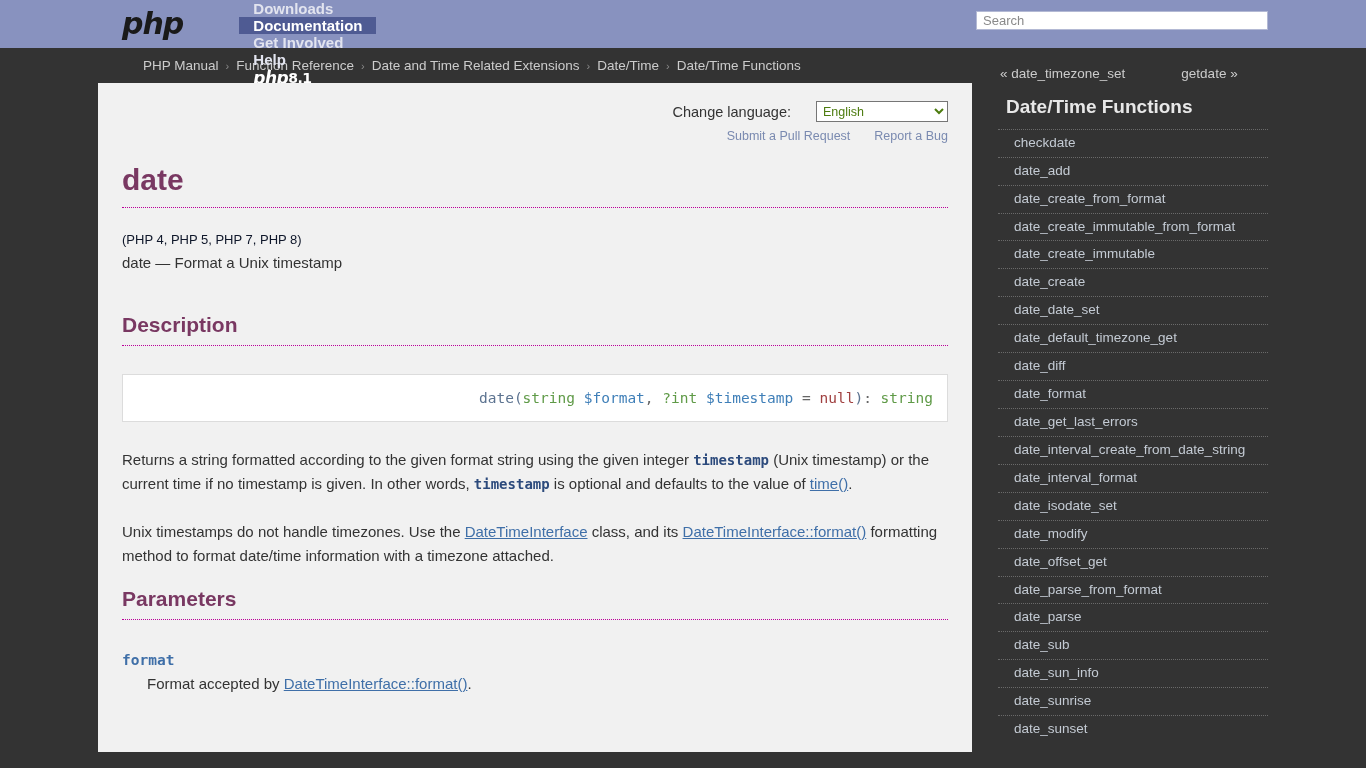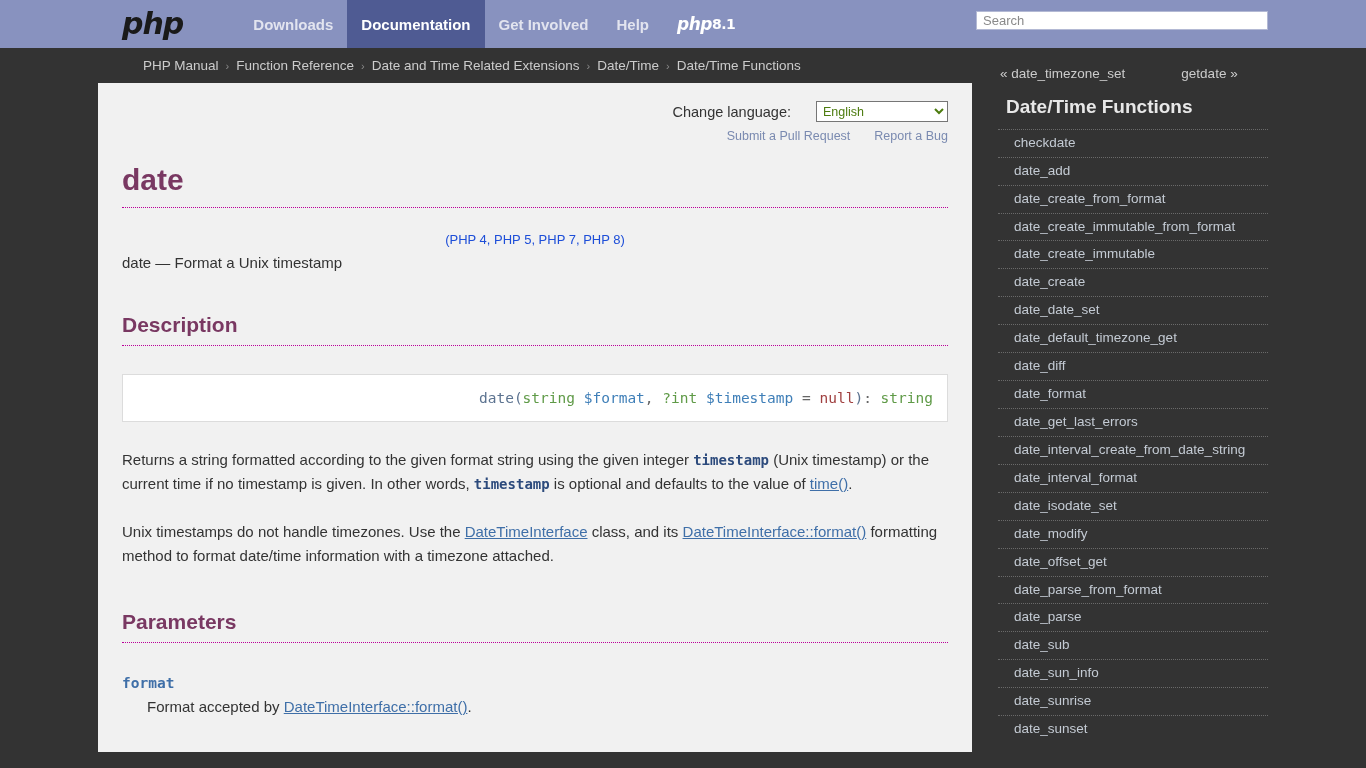--- a/index.html
+++ b/index.html
@@ -31,20 +31,21 @@
     font-size: 30px;
     font-weight: bold;
     font-style: italic;
     color: #1a1a1a;
     letter-spacing: -1px;
     line-height: 1;
   }
   .nav-menu {
     display: flex;
     align-items: stretch;
+    flex-direction: column;
   }
   .nav-item {
     display: flex;
     align-items: center;
     padding: 0 14px;
     color: #e2e4ef;
     font-size: 15px;
     font-weight: bold;
     text-decoration: none;
     cursor: pointer;
@@ -177,33 +178,32 @@
     font-size: 21px;
     font-weight: bold;
     color: #793862;
     margin: 0 0 0 0;
     padding-bottom: 9px;
     border-bottom: 1px dotted #b09;
     line-height: 1.1;
   }
   .verinfo {
     font-size: 13px;
-    color: #1d4ed8;
+    color: #0f172a;
     margin-top: 22px;
     line-height: 1.55;
-    text-align: center;
   }
   .refpurpose {
     font-size: 15px;
     color: #333333;
     margin-top: 2px;
     line-height: 1.5;
   }
   .sect-desc { margin-top: 38px; }
-  .sect-params { margin-top: 42px; }
+  .sect-params { margin-top: 19px; }
 
   
   .methodsynopsis {
     margin-top: 28px;
     background: #ffffff;
     border: 1px solid #dcdcdc;
     padding: 13px 14px;
     font-family: "DejaVu Sans Mono", monospace;
     font-size: 14.5px;
     line-height: 1.4;

